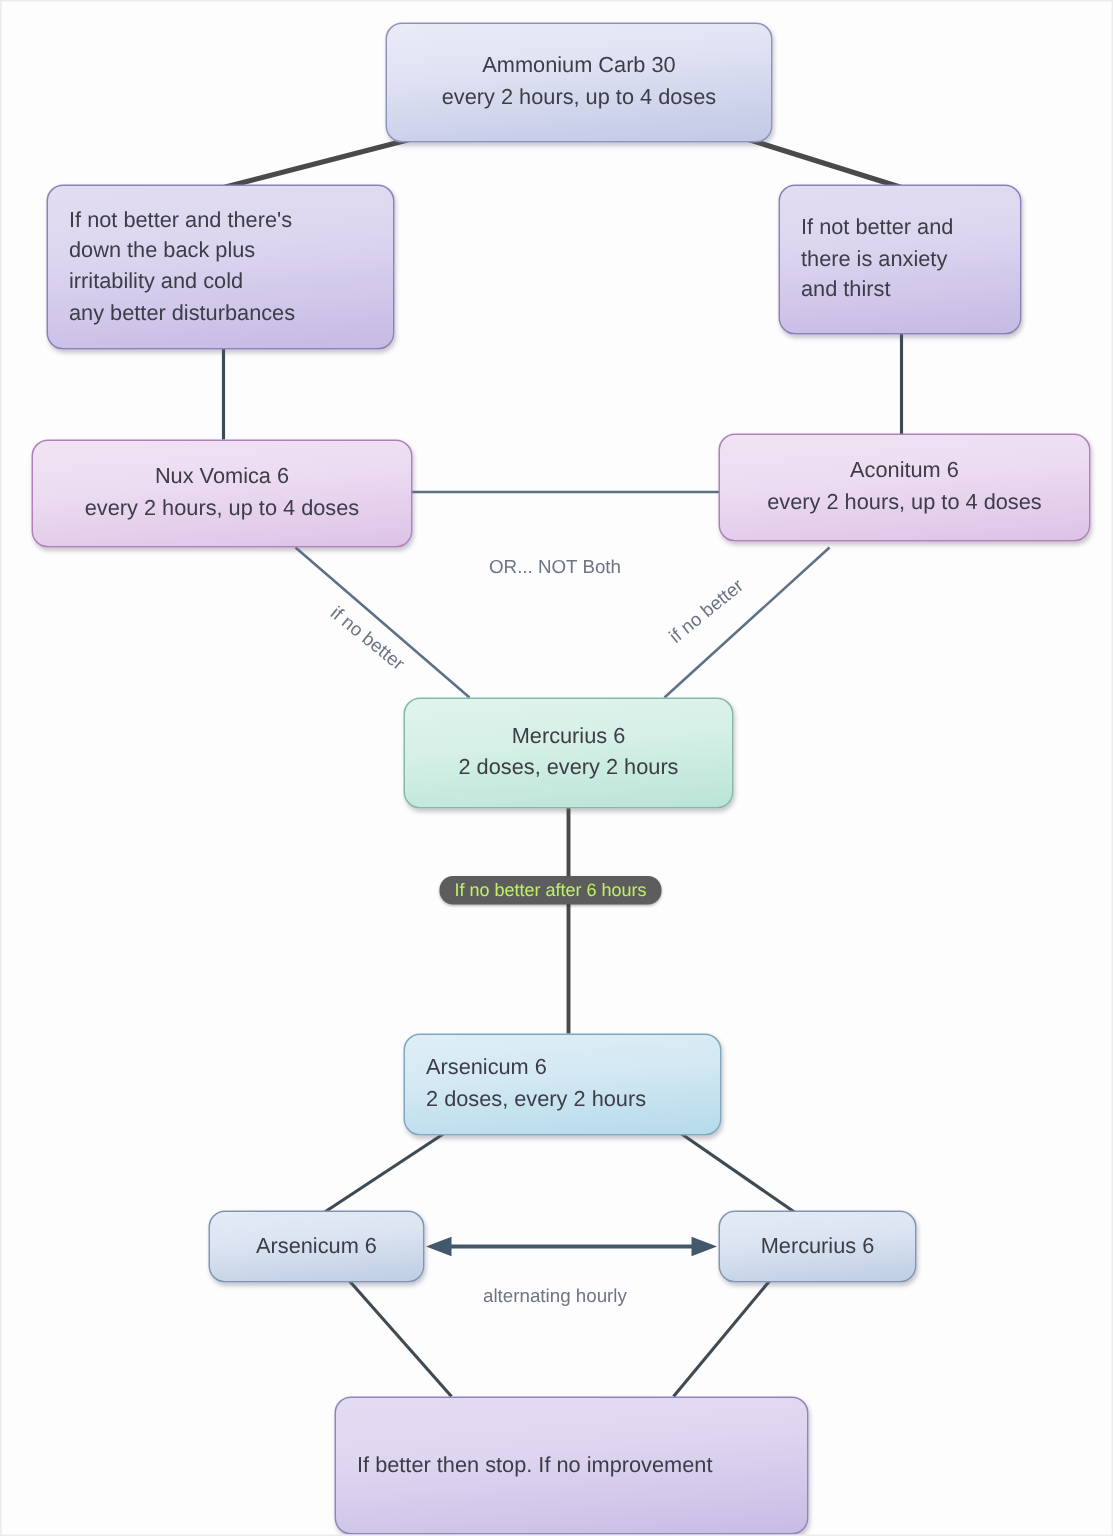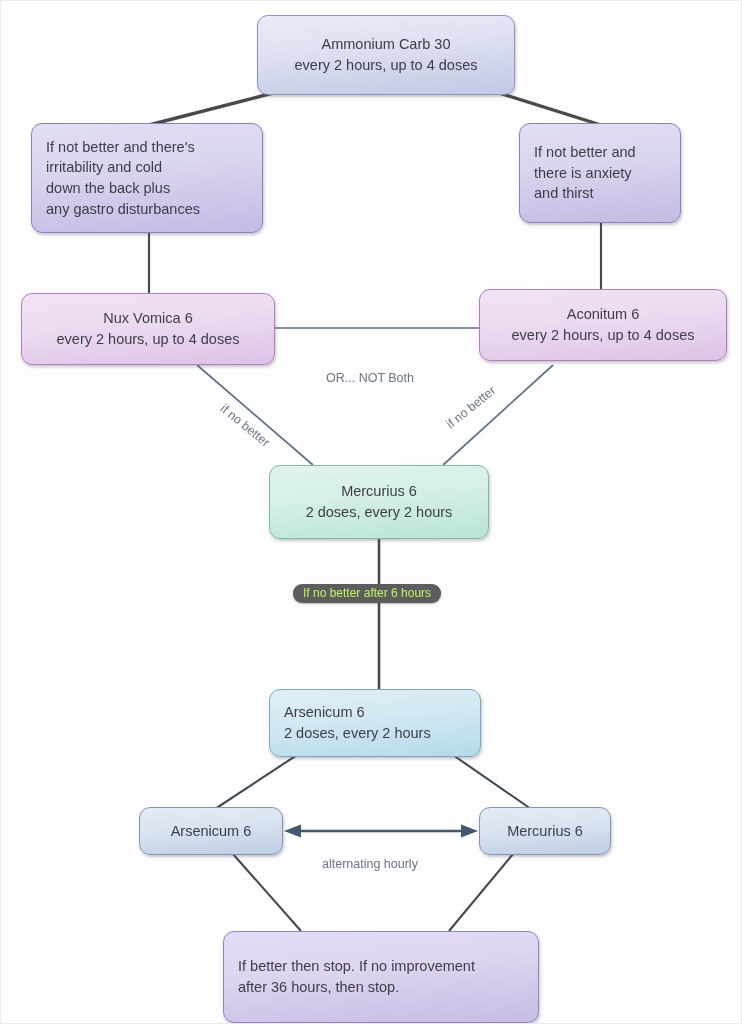--- a/index.html
+++ b/index.html
@@ -131,23 +131,23 @@
     <path d="M 512 853 L 448 930" stroke="#3f4a52" stroke-width="2.1" fill="none"></path>
   </svg>
 
   <div class="node p-blue center" style="left:256px; top:14px; width:258px; height:80px;">
     <span class="ln">Ammonium Carb 30</span>
     <span class="ln">every 2 hours, up to 4 doses</span>
   </div>
 
   <div class="node p-lav leftal" style="left:30px; top:122px; width:232px; height:110px;">
     <span class="ln">If not better and there's</span>
+    <span class="ln">down the back plus</span>
     <span class="ln">irritability and cold</span>
-    <span class="ln">down the back plus</span>
-    <span class="ln">any gastro disturbances</span>
+    <span class="ln">any better disturbances</span>
   </div>
 
   <div class="node p-lav leftal" style="left:518px; top:122px; width:162px; height:100px;">
     <span class="ln">If not better and</span>
     <span class="ln">there is anxiety</span>
     <span class="ln">and thirst</span>
   </div>
 
   <div class="node p-pink center" style="left:20px; top:292px; width:254px; height:72px;">
     <span class="ln">Nux Vomica 6</span>
@@ -172,21 +172,20 @@
   <div class="node p-steel center" style="left:138px; top:806px; width:144px; height:48px;">
     <span class="ln">Arsenicum 6</span>
   </div>
 
   <div class="node p-steel center" style="left:478px; top:806px; width:132px; height:48px;">
     <span class="ln">Mercurius 6</span>
   </div>
 
   <div class="node p-lav2 leftal" style="left:222px; top:930px; width:316px; height:92px;">
     <span class="ln">If better then stop. If no improvement</span>
-    <span class="ln">after 36 hours, then stop.</span>
   </div>
 
   <div class="elabel" style="left:325px; top:332px;margin-top:38px;">OR... NOT Both</div>
 
   <div class="elabel rot-left" style="left:221px; top:399px;">if no better</div>
 
   <div class="elabel rot-right" style="left:447px; top:418px;">if no better</div>
 
   <div class="pill" style="left:292px; top:583px;">If no better after 6 hours</div>
 

